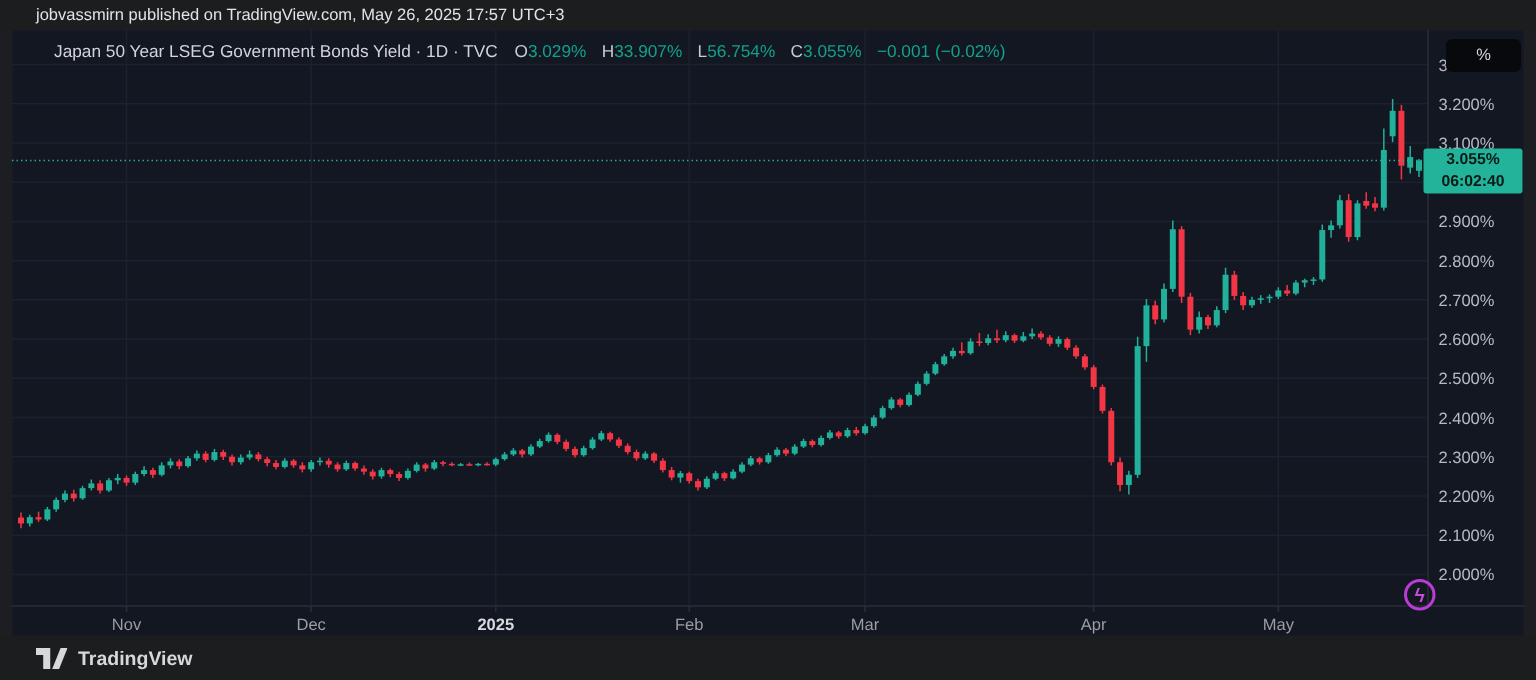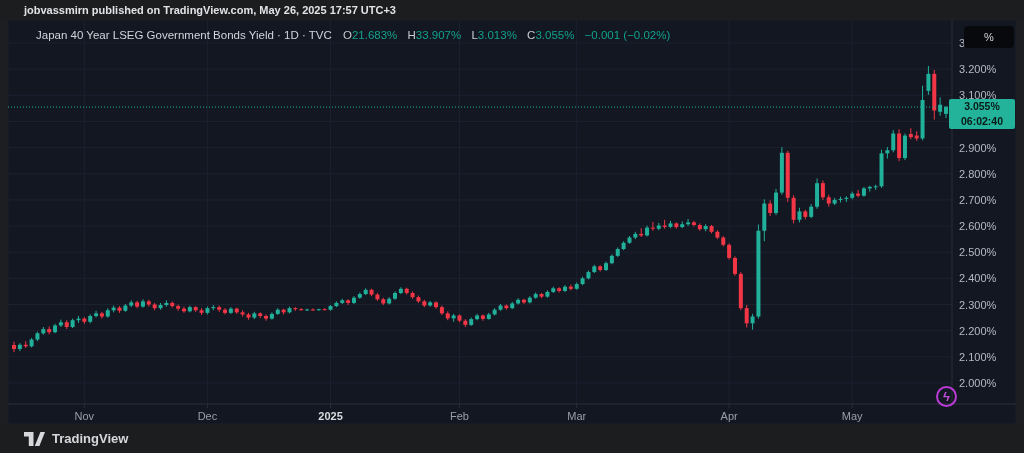--- a/index.html
+++ b/index.html
@@ -1,19 +1,19 @@
 <!DOCTYPE html>
 <html><head>
 <meta charset="utf-8">
 <style>
   * { margin:0; padding:0; box-sizing:border-box; }
   html,body { width:1024px; height:453px; background:#1d1e21; overflow:hidden;
               font-family:"Liberation Sans", sans-serif; }
   .top-bar { position:absolute; top:0; left:0; width:1024px; height:20px; background:#1c1d1f;
-             color:#e2e3e6; font-size:11px; font-weight:700; line-height:20px; padding-left:24px; }
+             color:#e2e3e6; font-size:11px; font-weight:400; line-height:20px; padding-left:24px; }
   .widget { position:absolute; left:8px; top:20px; width:1008px; height:404px; background:#131722;
             box-shadow: inset 0 0 0 1px #22263234; }
   #chart-svg { position:absolute; left:0; top:0; font-family:"Liberation Sans", sans-serif; }
   .legend { position:absolute; left:28px; top:8px; font-size:11.5px; color:#d1d4dc; line-height:14px; white-space:nowrap; }
   .legend .sym { margin-right:8px; }
   .legend .lab { color:#c8cbd2; }
   .legend .val { margin-right:7px; }
   .legend .row2 { margin-top:2px; color:#ced1d9; font-size:11px; }
   .unit-btn { position:absolute; right:2px; top:6px; width:50px; height:22px; background:#08090c;
               border-radius:4px; color:#d5d7dc; font-size:11px; display:flex; align-items:center;
@@ -405,24 +405,24 @@
       <line x1="568.7169811320755" y1="384" x2="568.7169811320755" y2="388" stroke="#2a2e39" stroke-width="1"></line>
       <text x="568.7169811320755" y="400" fill="#9b9ea6" font-size="11" text-anchor="middle" font-weight="normal">Mar</text>
       <line x1="721.1194968553459" y1="384" x2="721.1194968553459" y2="388" stroke="#2a2e39" stroke-width="1"></line>
       <text x="721.1194968553459" y="400" fill="#9b9ea6" font-size="11" text-anchor="middle" font-weight="normal">Apr</text>
       <line x1="844.2138364779873" y1="384" x2="844.2138364779873" y2="388" stroke="#2a2e39" stroke-width="1"></line>
       <text x="844.2138364779873" y="400" fill="#9b9ea6" font-size="11" text-anchor="middle" font-weight="normal">May</text>
     </svg>
 
   <div class="legend">
     <div>
-      <span class="sym">Japan 40 Year LSEG Government Bonds Yield · 1D · TVC</span>
-      <span class="lab">O</span><span class="val" style="color: rgb(18, 161, 140);">21.683%</span>
+      <span class="sym">Japan 50 Year LSEG Government Bonds Yield · 1D · TVC</span>
+      <span class="lab">O</span><span class="val" style="color: rgb(18, 161, 140);">3.029%</span>
       <span class="lab">H</span><span class="val" style="color: rgb(18, 161, 140);">33.907%</span>
-      <span class="lab">L</span><span class="val" style="color: rgb(18, 161, 140);">3.013%</span>
+      <span class="lab">L</span><span class="val" style="color: rgb(18, 161, 140);">56.754%</span>
       <span class="lab">C</span><span class="val" style="color: rgb(18, 161, 140);">3.055%</span>
       <span class="val" style="color: rgb(18, 161, 140);">−0.001 (−0.02%)</span>
     </div>
   </div>
 
   <div class="unit-btn">
     <span>%</span>
   </div>
 
   <div class="price-tag" id="price-tag" style="top: 79.0675px; background: rgb(35, 178, 154); color: rgb(10, 26, 23);">

